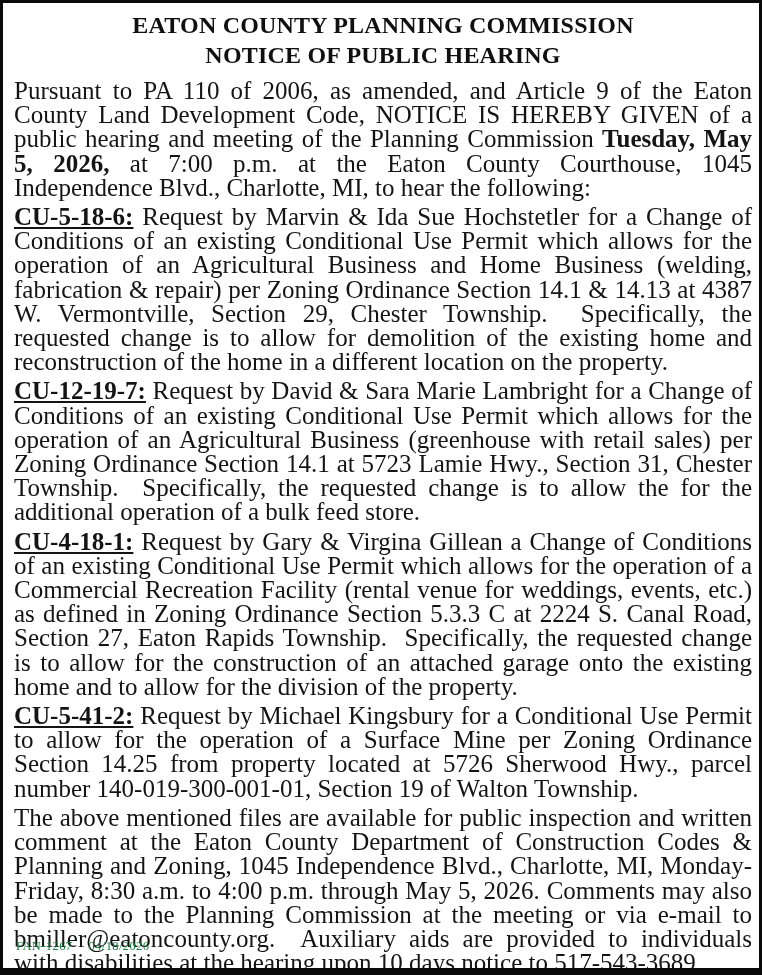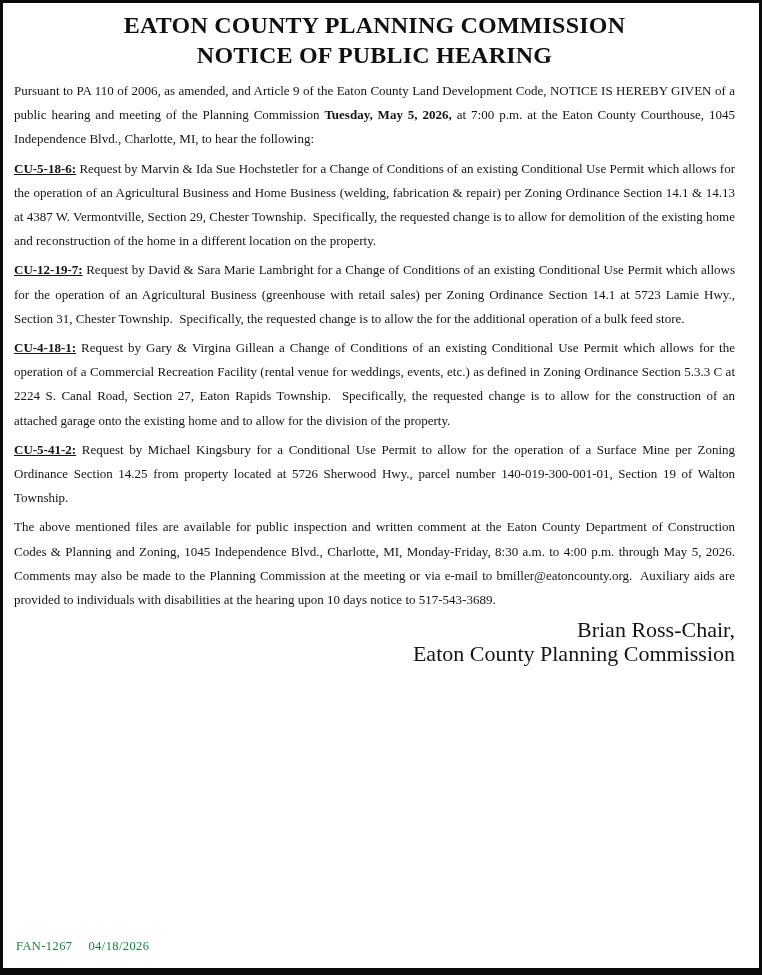--- a/index.html
+++ b/index.html
@@ -8,37 +8,37 @@
     background: #ffffff;
   }
   .page {
     position: relative;
     width: 762px;
     height: 975px;
     box-sizing: border-box;
     background: #ffffff;
     border: 3px solid #0a0a0a;
     border-bottom-width: 7px;
-    padding: 6px 24px 0 11px;
+    padding: 6px 7px 0 11px;
     overflow: hidden;
     font-family: "Liberation Serif", "DejaVu Serif", serif;
     color: #141414;
   }
   .title {
     margin: 2px 0 0 0;
     text-align: center;
     font-size: 24px;
     font-weight: bold;
     line-height: 28px;
     letter-spacing: 0.2px;
     color: #101010;
   }
   .body-text p {
     margin: 5px 0;
-    font-size: 13px;
+    font-size: 25px;
     line-height: 24.2px;
     text-align: justify;
     color: #141414;
   }
   .body-text p:first-child {
     margin-top: 10px;
   }
   .case-id {
     font-weight: bold;
     text-decoration: underline;

